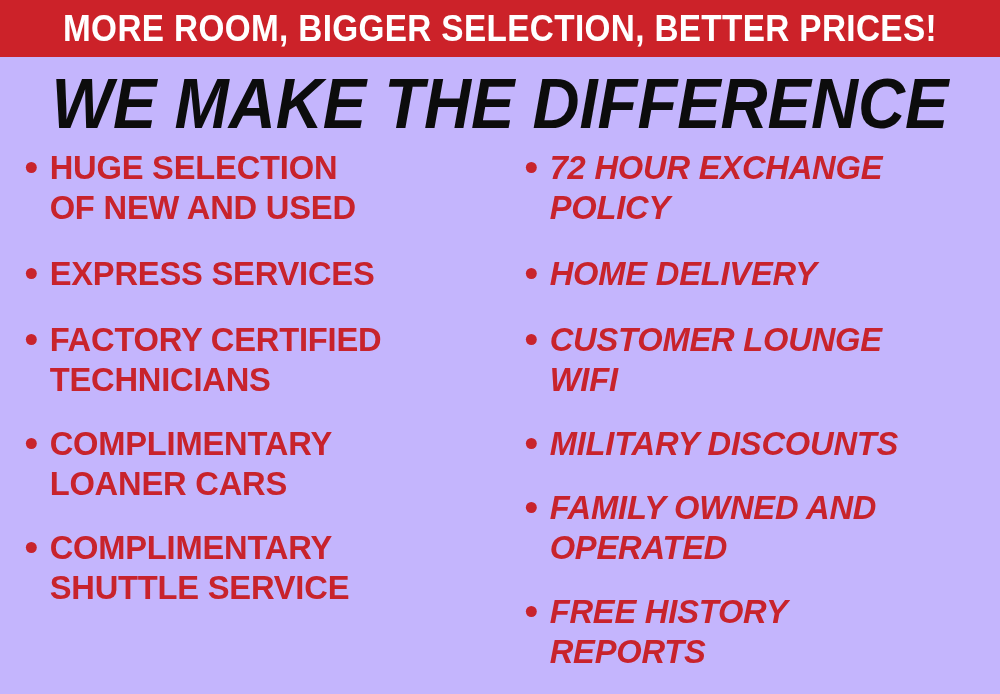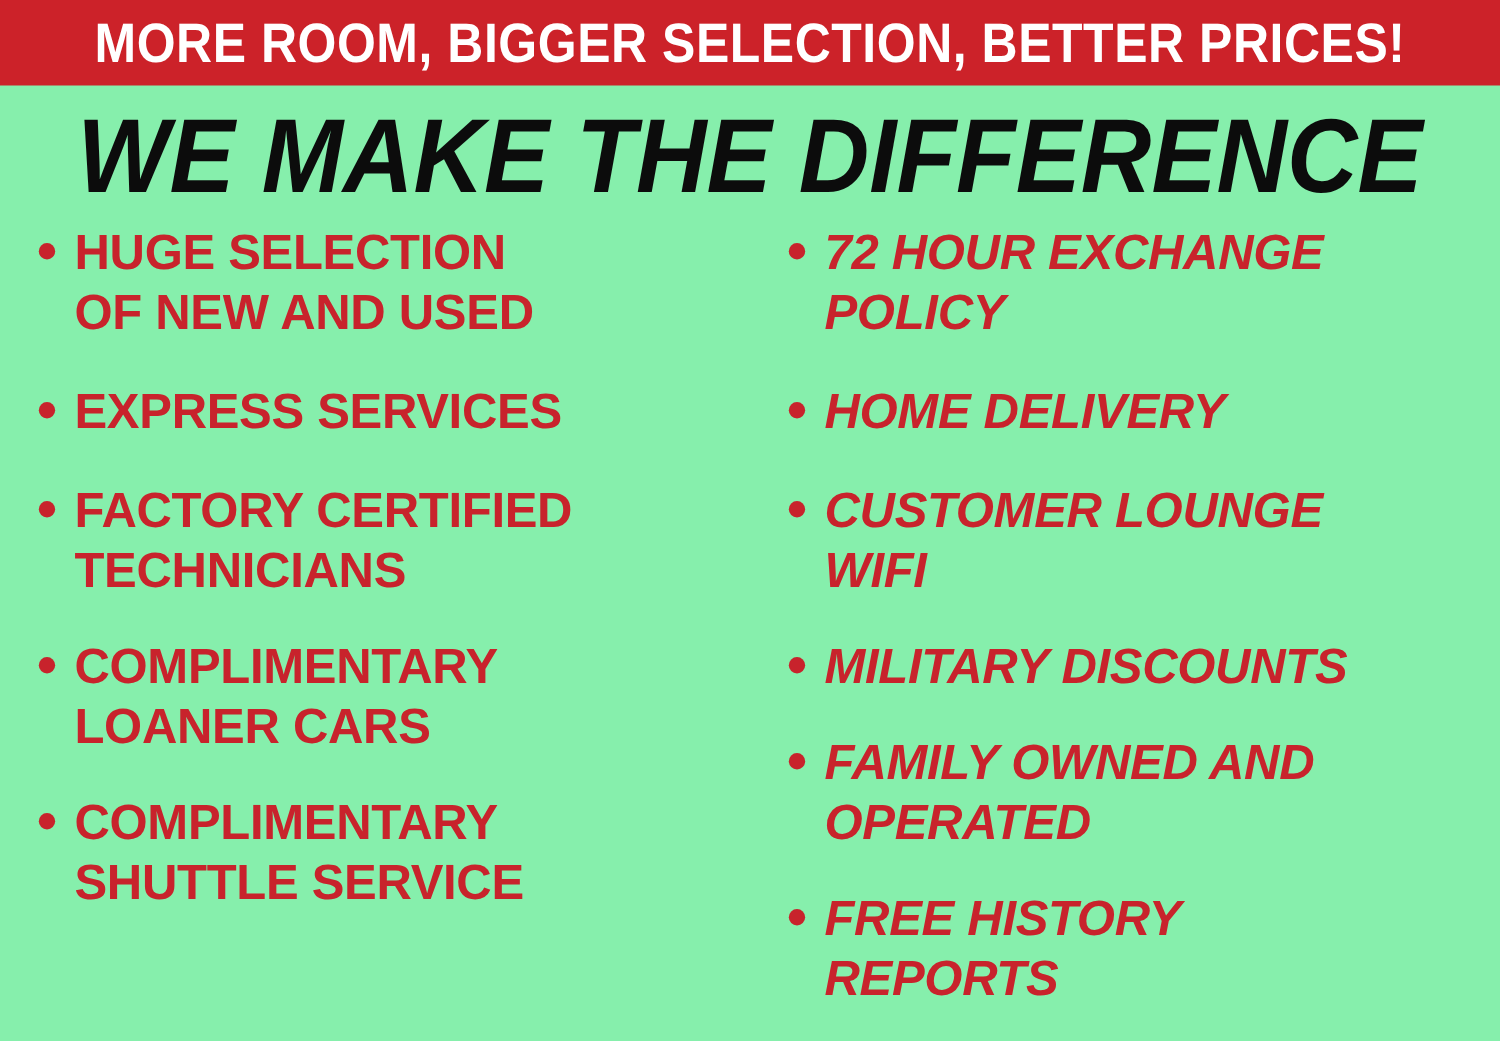--- a/index.html
+++ b/index.html
@@ -124,21 +124,21 @@
   #col-right .bullet-item:nth-child(1) { margin-top: 6px;  margin-bottom: 26px; }
   #col-right .bullet-item:nth-child(2) { margin-bottom: 26px; }
   #col-right .bullet-item:nth-child(3) { margin-bottom: 24px; }
   #col-right .bullet-item:nth-child(4) { margin-bottom: 24px; }
   #col-right .bullet-item:nth-child(5) { margin-bottom: 24px; }
   #col-right .bullet-item:nth-child(6) { margin-bottom: 0;  }
 </style>
 </head>
 <body style="background: rgb(253, 252, 251);">
 
-<div id="poster" style="background: #86efac;">
+<div id="poster" style="background: #c4b5fd;">
 
   <div id="banner" style="background: rgb(204, 34, 41);">
     <div id="banner-text" style="color: rgb(255, 255, 255);">MORE ROOM, BIGGER SELECTION, BETTER PRICES!</div>
   </div>
 
   <div id="headline" style="color: rgb(12, 12, 12);">WE MAKE THE DIFFERENCE</div>
 
   <div id="columns">
 
     <div class="column" id="col-left">

